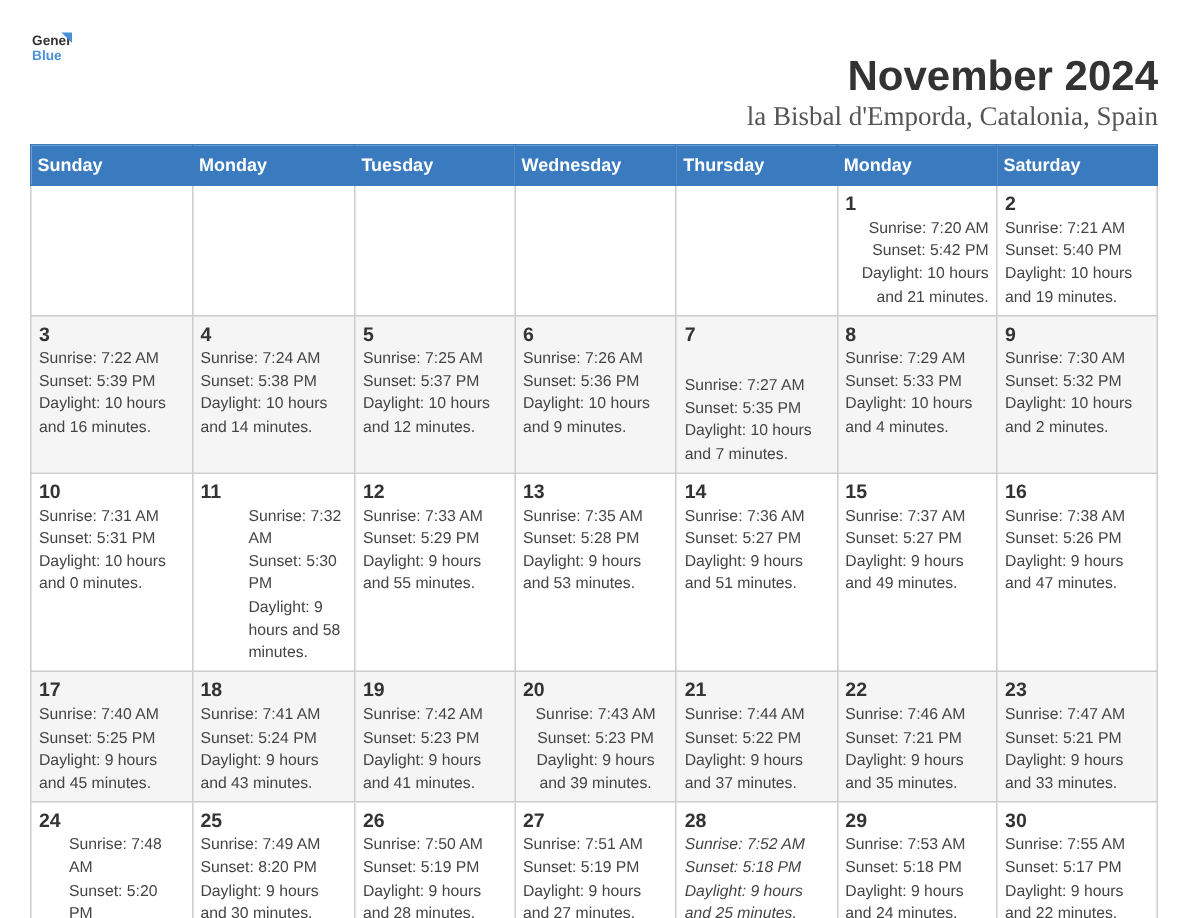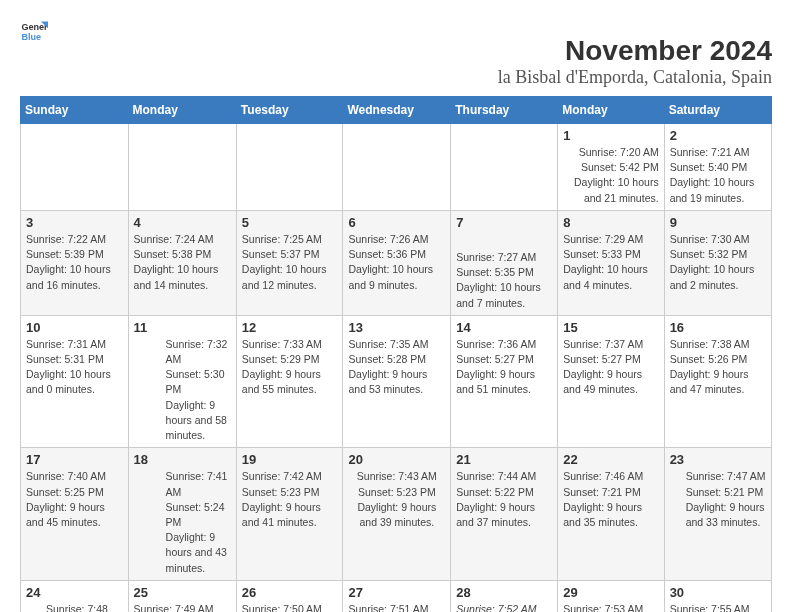--- a/index.html
+++ b/index.html
@@ -220,21 +220,21 @@
       </tr>
       <tr>
         <td>
           <div class="day-number">17</div>
           <div class="day-info" style="white-space: pre-line;">Sunrise: 7:40 AM
 Sunset: 5:25 PM
 Daylight: 9 hours and 45 minutes.</div>
         </td>
         <td>
           <div class="day-number">18</div>
-          <div class="day-info" style="white-space: pre-line; margin-left: 32px;">Sunrise: 7:41 AM
+          <div class="day-info" style="white-space: pre-line;">Sunrise: 7:41 AM
 Sunset: 5:24 PM
 Daylight: 9 hours and 43 minutes.</div>
         </td>
         <td>
           <div class="day-number">19</div>
           <div class="day-info" style="white-space: pre-line;">Sunrise: 7:42 AM
 Sunset: 5:23 PM
 Daylight: 9 hours and 41 minutes.</div>
         </td>
         <td>
@@ -250,21 +250,21 @@
 Daylight: 9 hours and 37 minutes.</div>
         </td>
         <td>
           <div class="day-number">22</div>
           <div class="day-info" style="white-space: pre-line;">Sunrise: 7:46 AM
 Sunset: 7:21 PM
 Daylight: 9 hours and 35 minutes.</div>
         </td>
         <td>
           <div class="day-number">23</div>
-          <div class="day-info" style="white-space: pre-line; margin-left: 16px;">Sunrise: 7:47 AM
+          <div class="day-info" style="white-space: pre-line;">Sunrise: 7:47 AM
 Sunset: 5:21 PM
 Daylight: 9 hours and 33 minutes.</div>
         </td>
       </tr>
       <tr>
         <td>
           <div class="day-number">24</div>
           <div class="day-info" style="white-space: pre-line; margin-left: 20px;">Sunrise: 7:48 AM
 Sunset: 5:20 PM
 Daylight: 9 hours and 32 minutes.</div>

